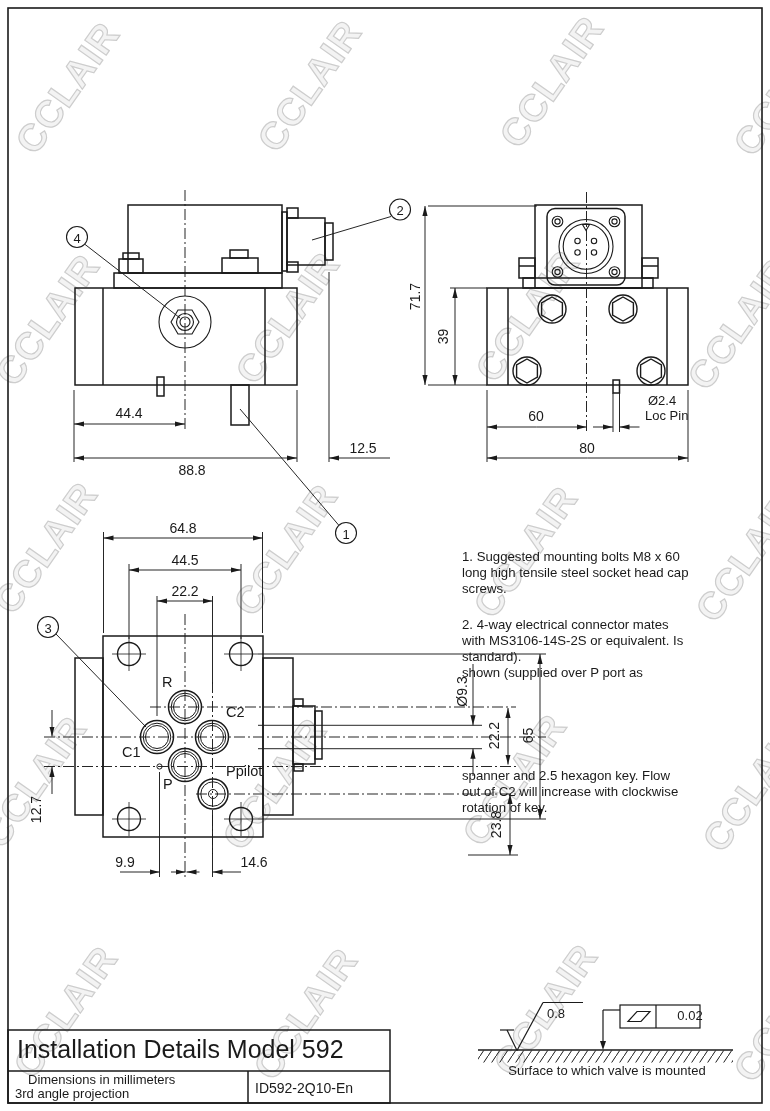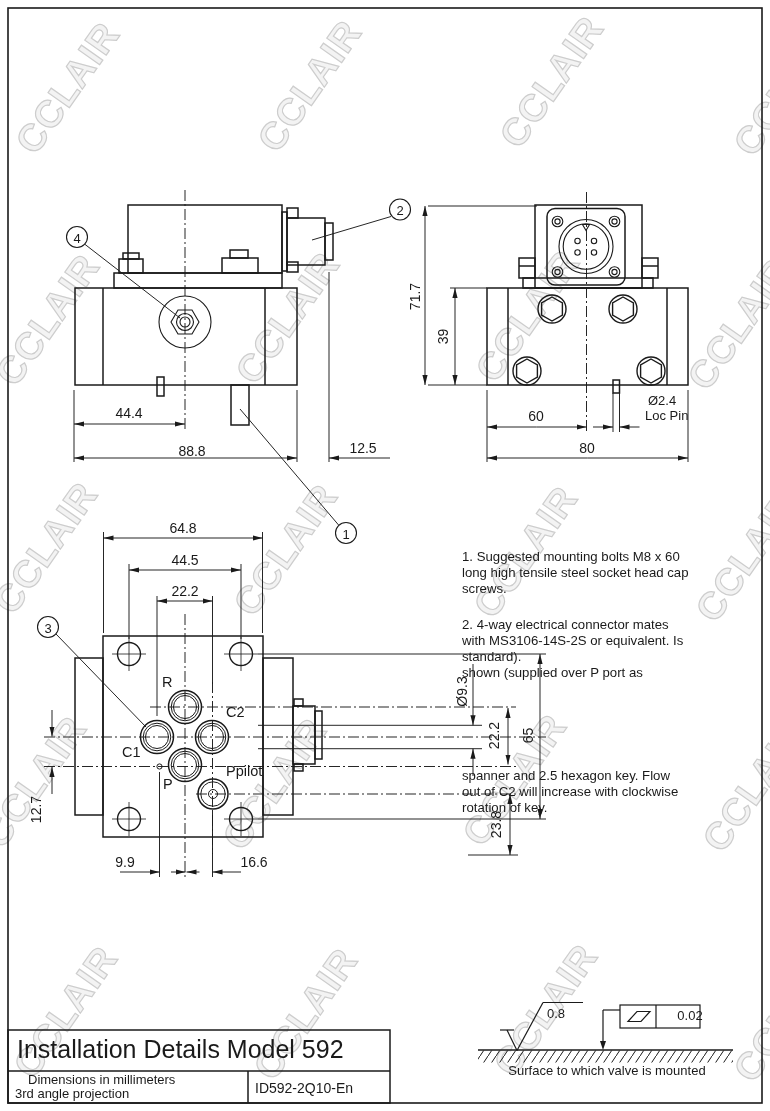--- a/index.html
+++ b/index.html
@@ -284,21 +284,21 @@
     </g>
 
     <g stroke="#1a1a1a" fill="none" stroke-width="1.5">
       <rect x="8" y="1030" width="382" height="73"></rect>
       <line x1="8" y1="1071" x2="390" y2="1071"></line>
       <line x1="248" y1="1071" x2="248" y2="1103"></line>
     </g>
   </svg>
 
   <span class="t c" style="left:104px;top:406px;width:50px">44.4</span>
-  <span class="t c" style="left:167px;top:444px;width:50px">88.8</span>
+  <span class="t c" style="left:167px;top:463px;width:50px">88.8</span>
   <span class="t c" style="left:338px;top:441px;width:50px">12.5</span>
   <span class="t callout" style="left:391.5px;top:203px">2</span>
   <span class="t callout" style="left:68.5px;top:230.5px">4</span>
   <span class="t callout" style="left:337.5px;top:526.5px">1</span>
 
   <span class="t c rot" style="left:390px;top:289px;width:50px">71.7</span>
   <span class="t c rot" style="left:418px;top:329px;width:50px">39</span>
   <span class="t c" style="left:511px;top:409px;width:50px">60</span>
   <span class="t c" style="left:562px;top:441px;width:50px">80</span>
   <span class="t s13" style="left:648px;top:394px">Ø2.4</span>
@@ -306,21 +306,21 @@
 
   <span class="t c" style="left:158px;top:521px;width:50px">64.8</span>
   <span class="t c" style="left:160px;top:553px;width:50px">44.5</span>
   <span class="t c" style="left:160px;top:584px;width:50px">22.2</span>
   <span class="t c rot" style="left:437px;top:684px;width:50px">Ø9.3</span>
   <span class="t c rot" style="left:469px;top:728px;width:50px">22.2</span>
   <span class="t c rot" style="left:503px;top:728px;width:50px">65</span>
   <span class="t c rot" style="left:471px;top:817px;width:50px">23.8</span>
   <span class="t c rot" style="left:11px;top:802px;width:50px">12.7</span>
   <span class="t c" style="left:100px;top:855px;width:50px">9.9</span>
-  <span class="t c" style="left:229px;top:855px;width:50px">16.6</span>
+  <span class="t c" style="left:229px;top:855px;width:50px">14.6</span>
   <span class="t s14" style="left:162px;top:675px">R</span>
   <span class="t s14" style="left:226px;top:705px">C2</span>
   <span class="t s14" style="left:122px;top:745px">C1</span>
   <span class="t s14" style="left:163px;top:777px">P</span>
   <span class="t s14" style="left:226px;top:764px">Ppilot</span>
   <span class="t callout" style="left:39.5px;top:620.5px">3</span>
 
   <div class="note" style="top:549px">
     <div>1. Suggested mounting bolts M8 x 60</div>
     <div>long high tensile steel socket head cap</div>

